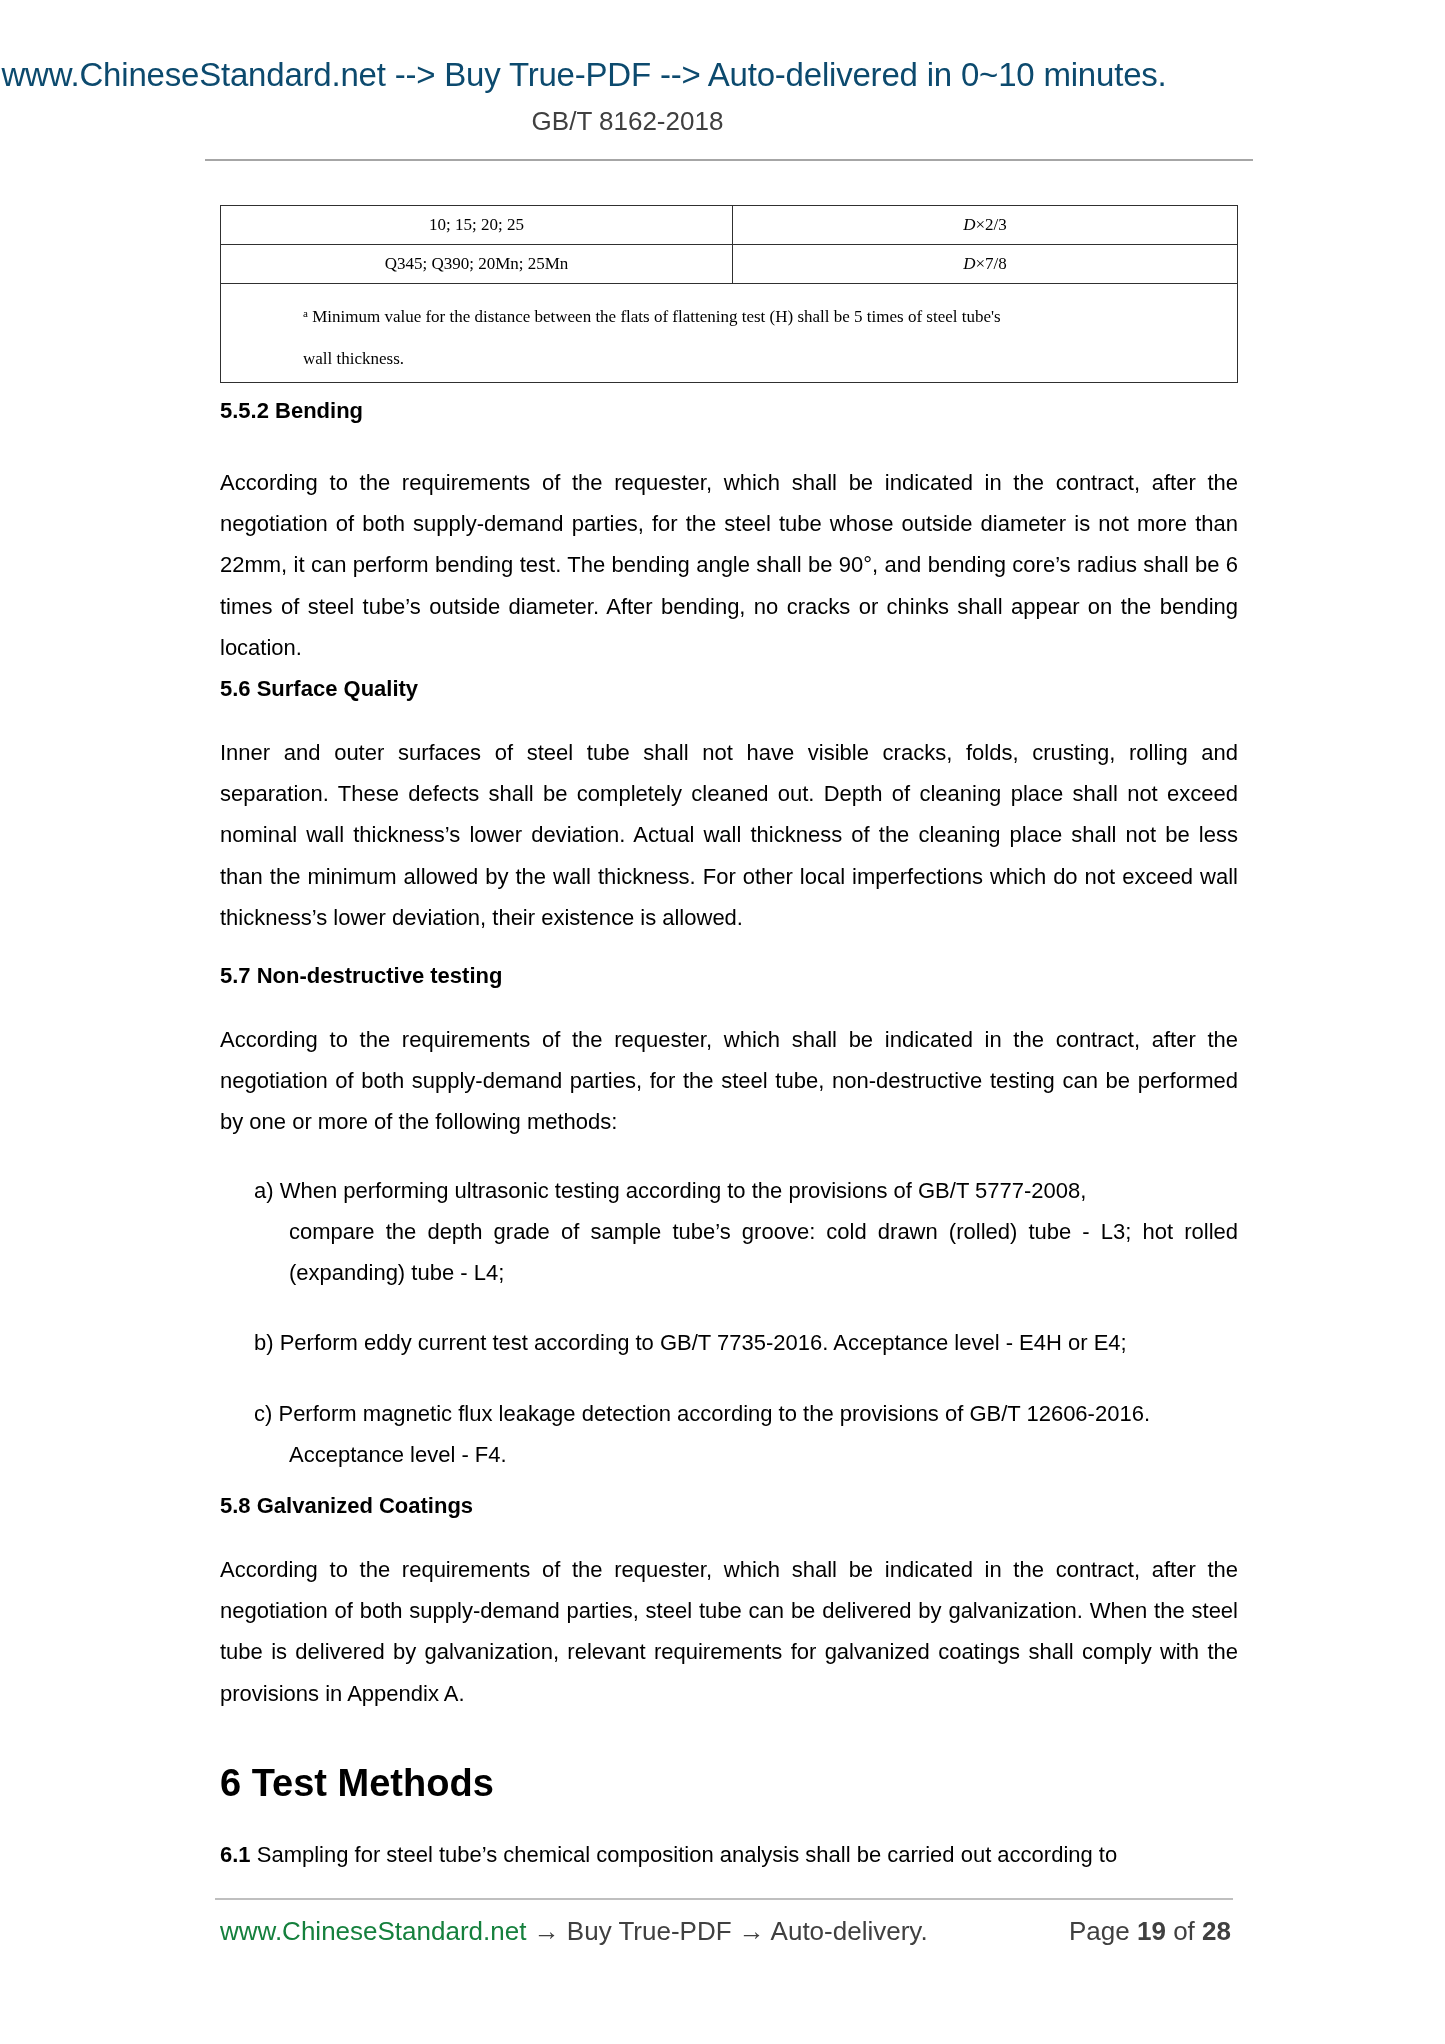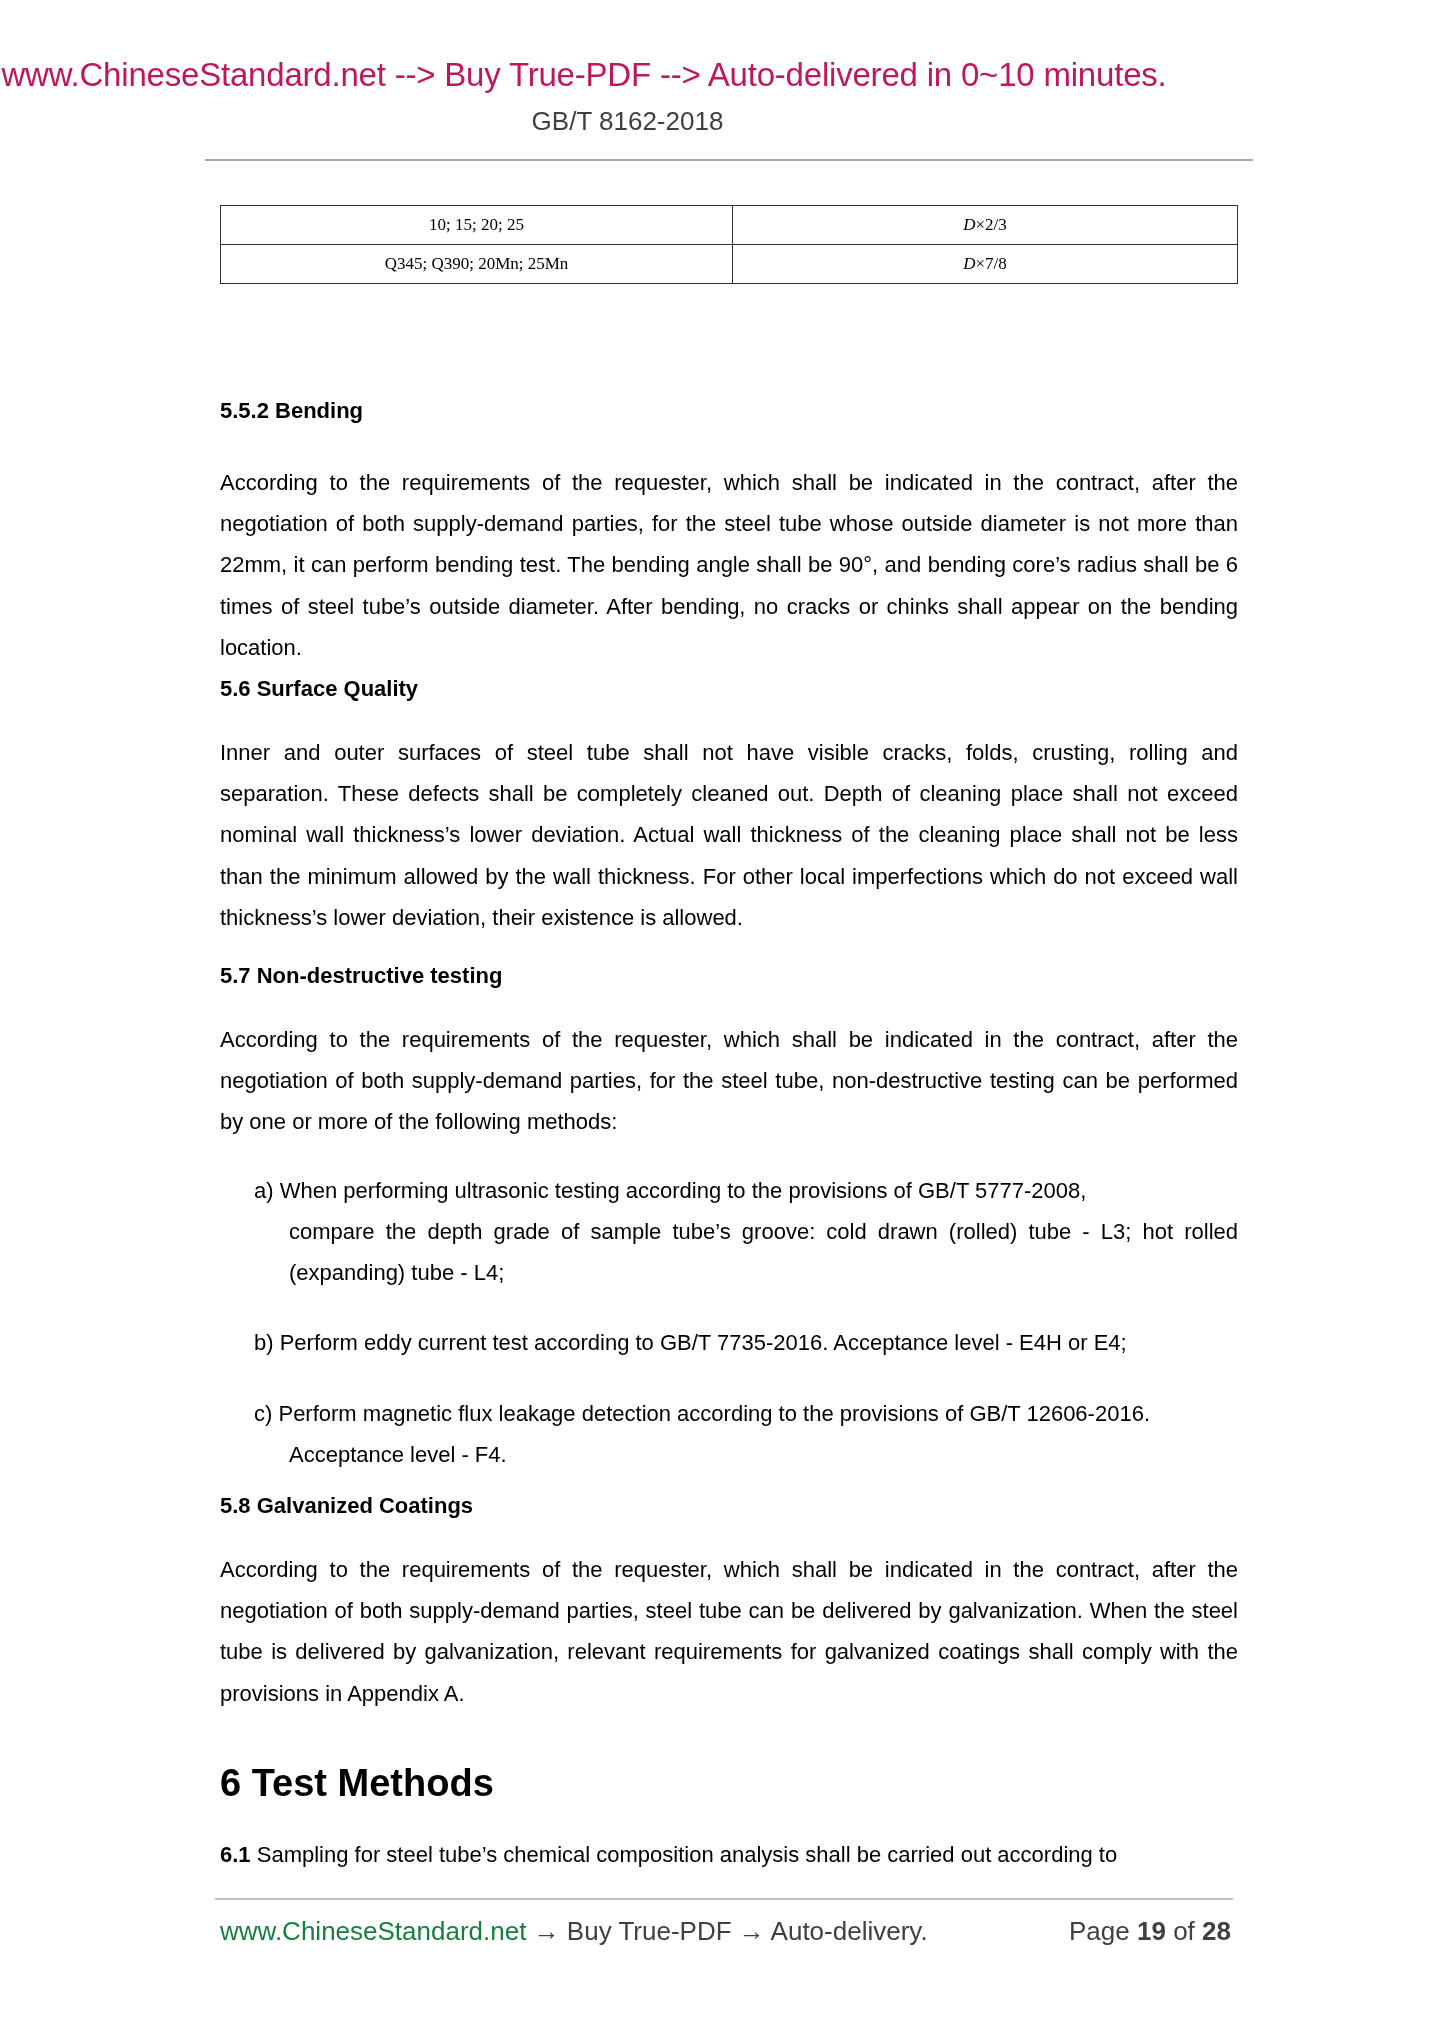--- a/index.html
+++ b/index.html
@@ -2,21 +2,21 @@
 <html><head>
 <meta charset="utf-8">
 <style>
   html, body { margin: 0; padding: 0; background: #ffffff; }
   body {
     width: 1445px; height: 2044px; position: relative; overflow: hidden;
     font-family: "Liberation Sans", sans-serif; color: #000;
   }
   .hdr-line1 {
     position: absolute; top: 56px; left: 0; width: 1168px; text-align: center;
-    font-size: 33px; color: #be185d; letter-spacing: -0.2px;
+    font-size: 33px; color: #0c4a6e; letter-spacing: -0.2px;
   }
   .hdr-line2 {
     position: absolute; top: 106px; left: 0; width: 1255px; text-align: center;
     font-size: 26px; color: #404040;
   }
   .hdr-rule {
     position: absolute; top: 159px; left: 205px; width: 1048px; height: 2px; background: #a6a6a6;
   }
   table.flat {
     position: absolute; top: 205px; left: 220px; width: 1018px;
@@ -66,20 +66,23 @@
 <table class="flat">
   <tbody>
       <tr>
     <td class="col1">10; 15; 20; 25</td>
     <td><span class="ital">D</span><span>×2/3</span></td>
   </tr>
   <tr>
     <td class="col1">Q345; Q390; 20Mn; 25Mn</td>
     <td><span class="ital">D</span><span>×7/8</span></td>
   </tr>
+  <tr>
+    <td colspan="2" class="note"><sup>a</sup> <span>Minimum value for the distance between the flats of flattening test (H) shall be 5 times of steel tube's</span><br><span>wall thickness.</span></td>
+  </tr>
 </tbody>
   </table>
 
 <div class="h3" style="top:398px">5.5.2 Bending</div>
 <div class="para" style="top:462px">According to the requirements of the requester, which shall be indicated in the contract, after the negotiation of both supply-demand parties, for the steel tube whose outside diameter is not more than 22mm, it can perform bending test. The bending angle shall be 90°, and bending core’s radius shall be 6 times of steel tube’s outside diameter. After bending, no cracks or chinks shall appear on the bending location.</div>
 
 <div class="h3" style="top:676px">5.6 Surface Quality</div>
 <div class="para" style="top:732px">Inner and outer surfaces of steel tube shall not have visible cracks, folds, crusting, rolling and separation. These defects shall be completely cleaned out. Depth of cleaning place shall not exceed nominal wall thickness’s lower deviation. Actual wall thickness of the cleaning place shall not be less than the minimum allowed by the wall thickness. For other local imperfections which do not exceed wall thickness’s lower deviation, their existence is allowed.</div>
 
 <div class="h3" style="top:963px">5.7 Non-destructive testing</div>

